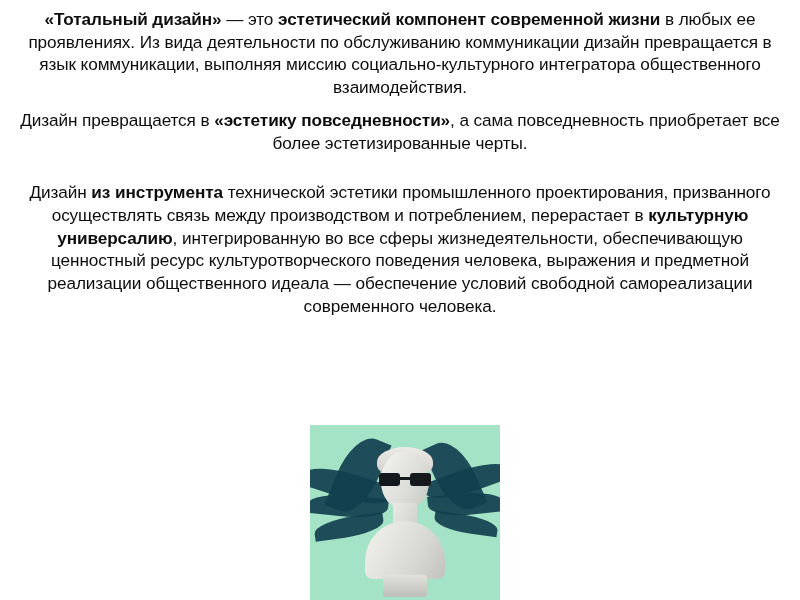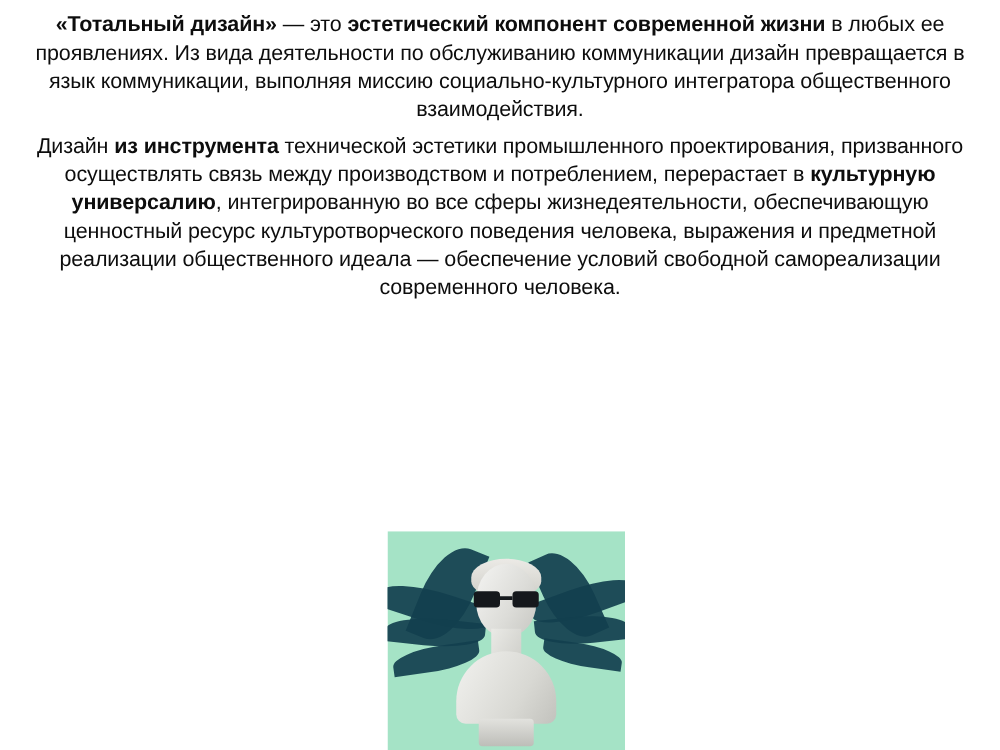--- a/index.html
+++ b/index.html
@@ -30,21 +30,21 @@
   .para {
     margin: 0 0 2px 0;
     font-size: 17.2px;
     line-height: 1.32;
     color: #0d0d0d;
     text-align: center;
     letter-spacing: -0.1px;
   }
   .para.p1 { text-align: center; }
   .para.p2 { margin-top: 10px; }
-  .para.p3 { margin-top: 6px; }
+  .para.p3 { margin-top: 27px; }
   b { font-weight: bold; }
   .image-holder {
     position: absolute;
     left: 310px;
     top: 425px;
     width: 190px;
     height: 175px;
     overflow: hidden;
   }
   .stat-img {
@@ -146,20 +146,21 @@
     background: #15181c;
   }
 </style>
 </head>
 <body>
 
 <div class="slide">
 
   <div class="text-body">
     <p class="para p1"><b>«Тотальный дизайн»</b><span> — это </span><b>эстетический компонент современной жизни</b><span> в любых ее проявлениях. Из вида деятельности по обслуживанию коммуникации дизайн превращается в язык коммуникации, выполняя миссию социально-культурного интегратора общественного взаимодействия.</span></p>
+    <p class="para p2"><span>Дизайн превращается в </span><b>«эстетику повседневности»</b><span>, а сама повседневность приобретает все более эстетизированные черты.</span></p>
     <p class="para p3"><span>Дизайн </span><b>из инструмента</b><span> технической эстетики промышленного проектирования, призванного осуществлять связь между производством и потреблением, перерастает в </span><b>культурную универсалию</b><span>, интегрированную во все сферы жизнедеятельности, обеспечивающую ценностный ресурс культуротворческого поведения человека, выражения и предметной реализации общественного идеала — обеспечение условий свободной самореализации современного человека.</span></p>
   </div>
 
   <div class="image-holder">
     <div class="stat-img" style="background: rgb(165, 227, 198);">
       <div class="leaf l7" style="background: rgb(18, 63, 78);"></div>
       <div class="leaf l8" style="background: rgb(18, 63, 78);"></div>
       <div class="leaf l1" style="background: rgb(18, 63, 78);"></div>
       <div class="leaf l2" style="background: rgb(18, 63, 78);"></div>
       <div class="leaf l3" style="background: rgb(18, 63, 78);"></div>

